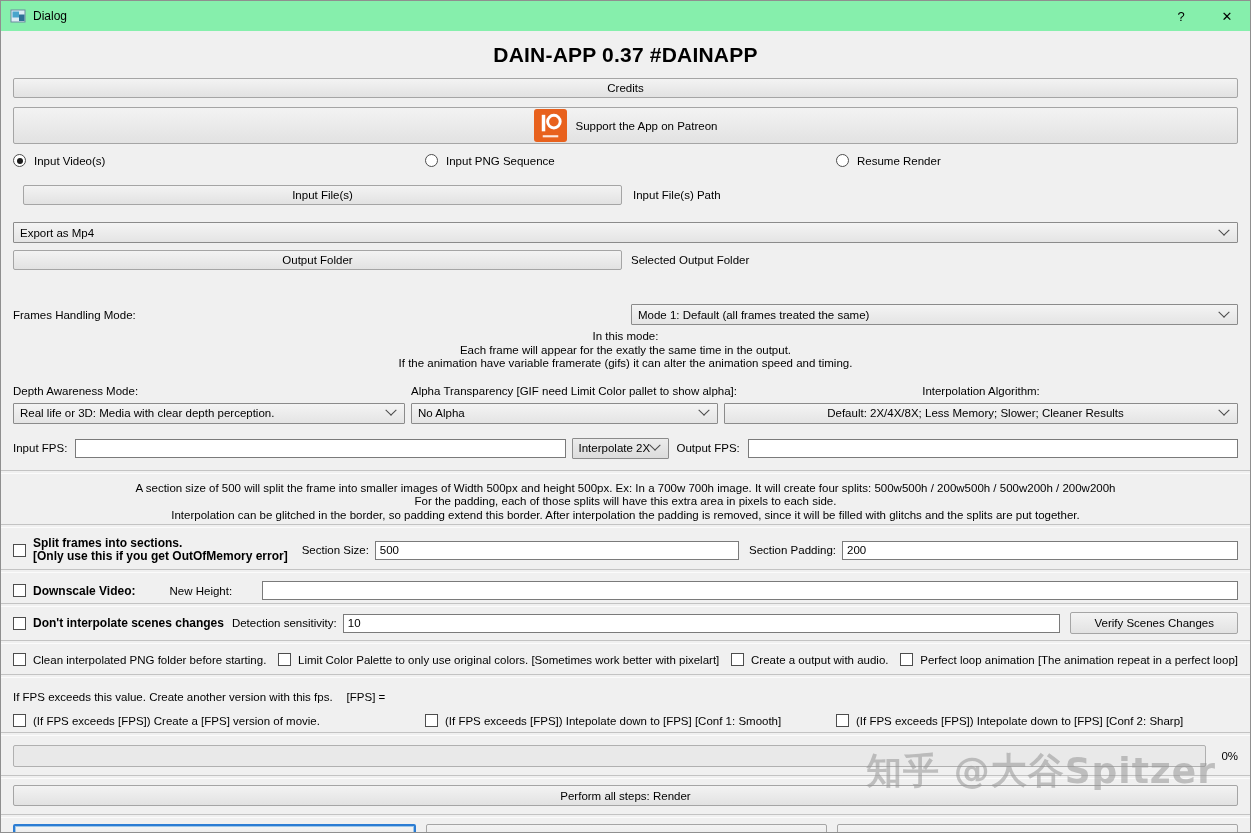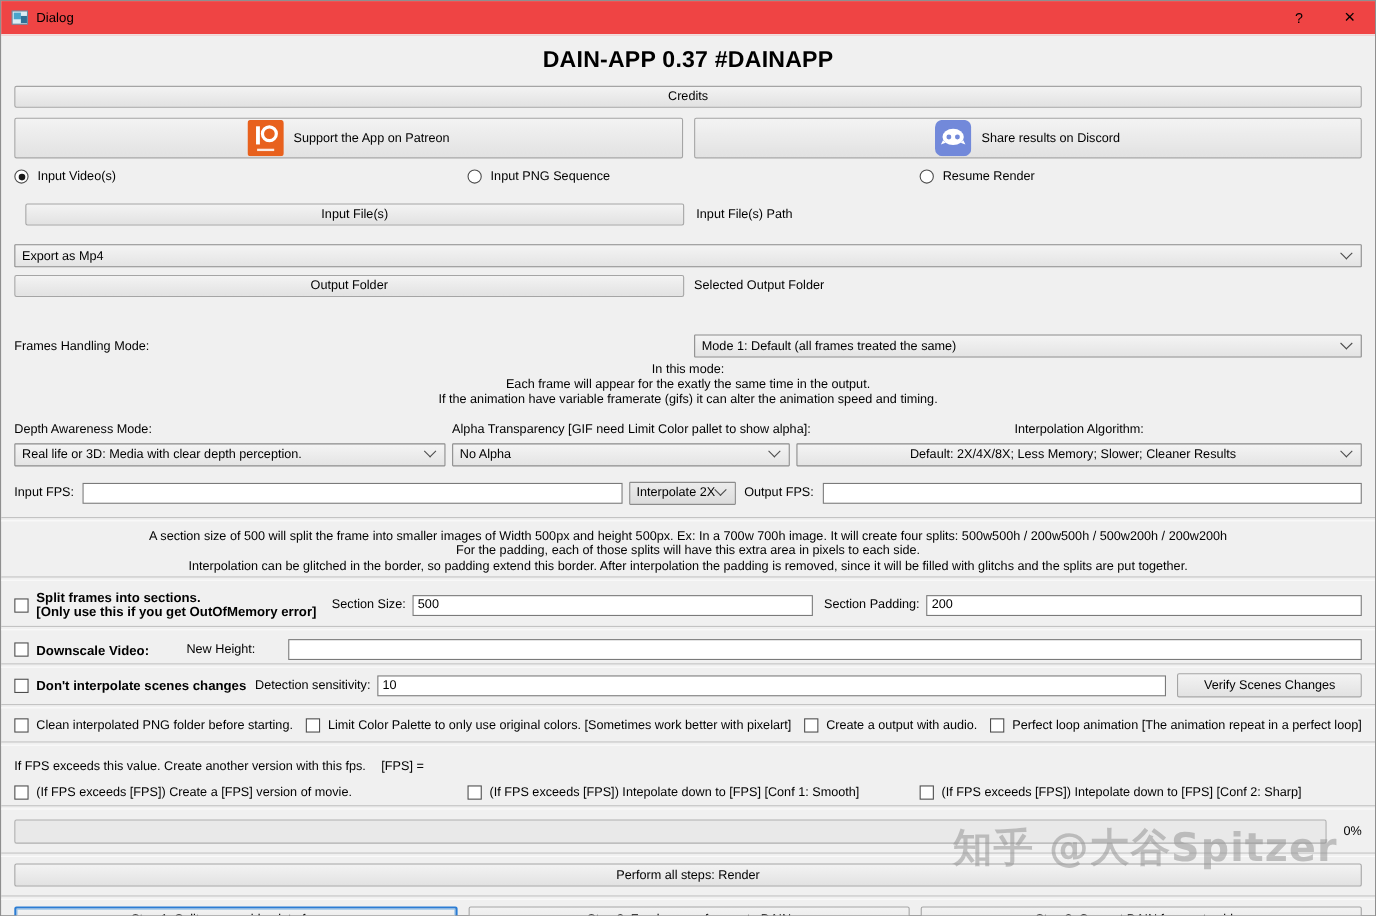--- a/index.html
+++ b/index.html
@@ -1,19 +1,19 @@
 <!DOCTYPE html>
 <html><head>
 <meta charset="utf-8">
 <style>
   html,body{margin:0;padding:0;background:#d9d9d9;}
   body{font-family:"Liberation Sans","DejaVu Sans",sans-serif;font-size:11.5px;color:#000;}
   .window{width:1251px;height:833px;background:#f0f0f0;border:1px solid #8f8f8f;box-sizing:border-box;position:relative;overflow:hidden;}
   
-  .titlebar{height:30px;background:#ef4444;display:flex;align-items:center;padding-left:9px;border-bottom:1px solid #f0f0f0;}
+  .titlebar{height:30px;background:#86efac;display:flex;align-items:center;padding-left:9px;border-bottom:1px solid #f0f0f0;}
   .tb-title{margin-left:7px;font-size:12px;}
   .tb-spacer{flex:1;}
   .tb-btn{width:46px;height:30px;display:flex;align-items:center;justify-content:center;font-size:13px;cursor:default;}
   .content{padding:0 12px;}
   .h-title{text-align:center;font-size:21px;font-weight:bold;margin-top:11px;height:25px;letter-spacing:.2px;}
   
   .btn{background:linear-gradient(#f3f3f3,#e2e2e2);border:1px solid #a5a5a5;border-radius:2px;display:flex;align-items:center;justify-content:center;box-sizing:border-box;cursor:default;}
   .combo{background:linear-gradient(#f4f4f4,#e4e4e4);border:1px solid #8b8b8b;border-radius:1px;display:flex;align-items:center;box-sizing:border-box;height:21px;padding-left:6px;cursor:default;}
   .combo-text{flex:1;white-space:nowrap;overflow:hidden;}
   .caret{width:7px;height:7px;border-right:1.5px solid #4a4a4a;border-bottom:1.5px solid #4a4a4a;transform:rotate(45deg) translate(-2px,-2px);margin-right:9px;flex:none;}
@@ -67,33 +67,20 @@
         <span style="display:inline-flex;">
           <svg width="33" height="33" viewBox="0 0 34 34">
             <rect width="34" height="34" rx="3" fill="#e8611d"></rect>
             <circle cx="20.5" cy="13" r="6.5" fill="none" stroke="#ffffff" stroke-width="3"></circle>
             <rect x="8" y="6" width="3.6" height="17" fill="#ffffff"></rect>
             <rect x="9" y="27" width="16" height="2.2" fill="#ffffff" opacity="0.85"></rect>
           </svg>
         </span>
         <span>Support the App on Patreon</span>
       </div>
-      <div class="btn" style="flex:1;height:37px;gap:9px;">
-        <span style="display:inline-flex;">
-          <svg width="33" height="33" viewBox="0 0 34 34">
-            <rect width="34" height="34" rx="7" fill="#7289da"></rect>
-            <ellipse cx="17" cy="16" rx="10" ry="7.6" fill="#ffffff"></ellipse>
-            <path d="M7.5 19 L5.5 23 L10 21.5 Z" fill="#ffffff"></path>
-            <path d="M26.5 19 L28.5 23 L24 21.5 Z" fill="#ffffff"></path>
-            <circle cx="13" cy="16" r="2.3" fill="#7289da"></circle>
-            <circle cx="21" cy="16" r="2.3" fill="#7289da"></circle>
-          </svg>
-        </span>
-        <span>Share results on Discord</span>
-      </div>
     </div>
 
     <div class="row" style="margin-top:9px;height:15px;">
       <div class="chk-item" style="width:412px;">
         <span class="radio checked">
             <span class="dot"></span>
           </span>
         <span class="gap8">Input Video(s)</span>
       </div>
       <div class="chk-item" style="width:411px;">

